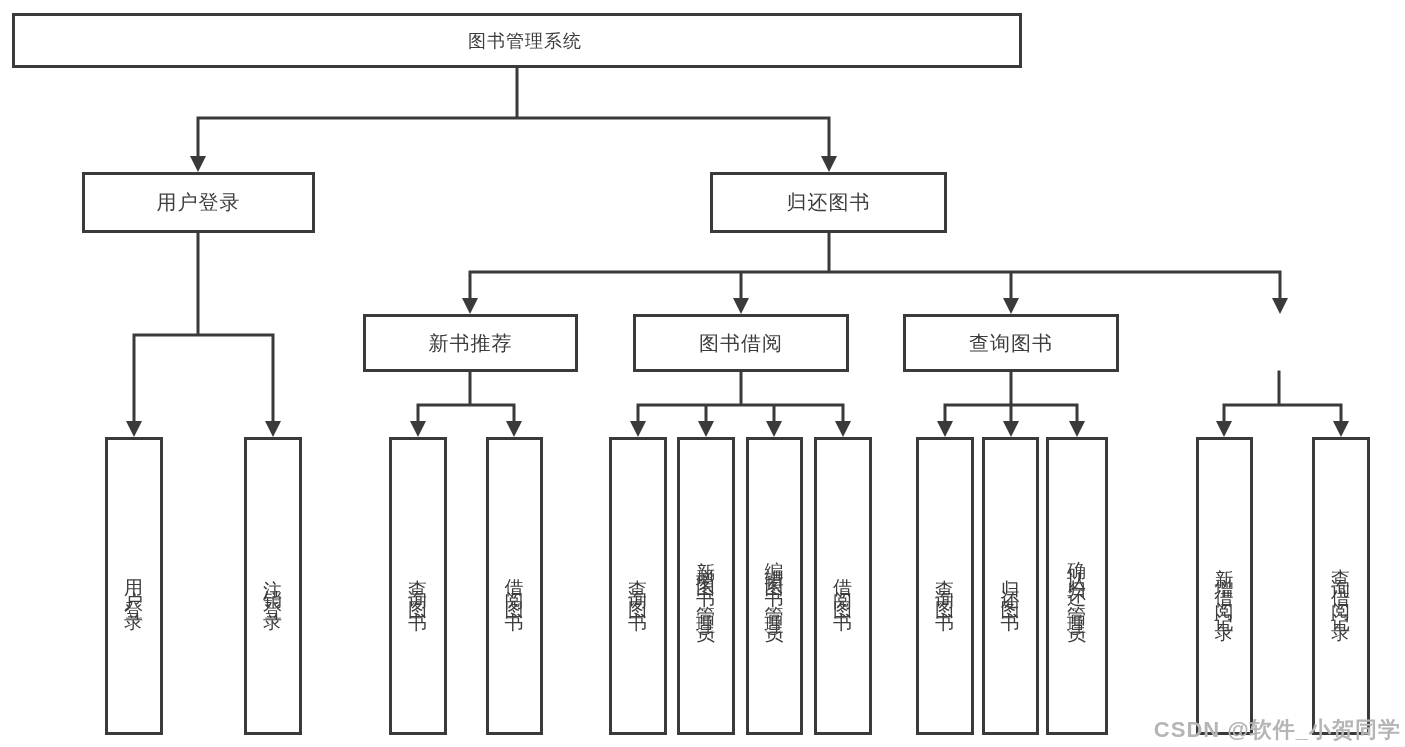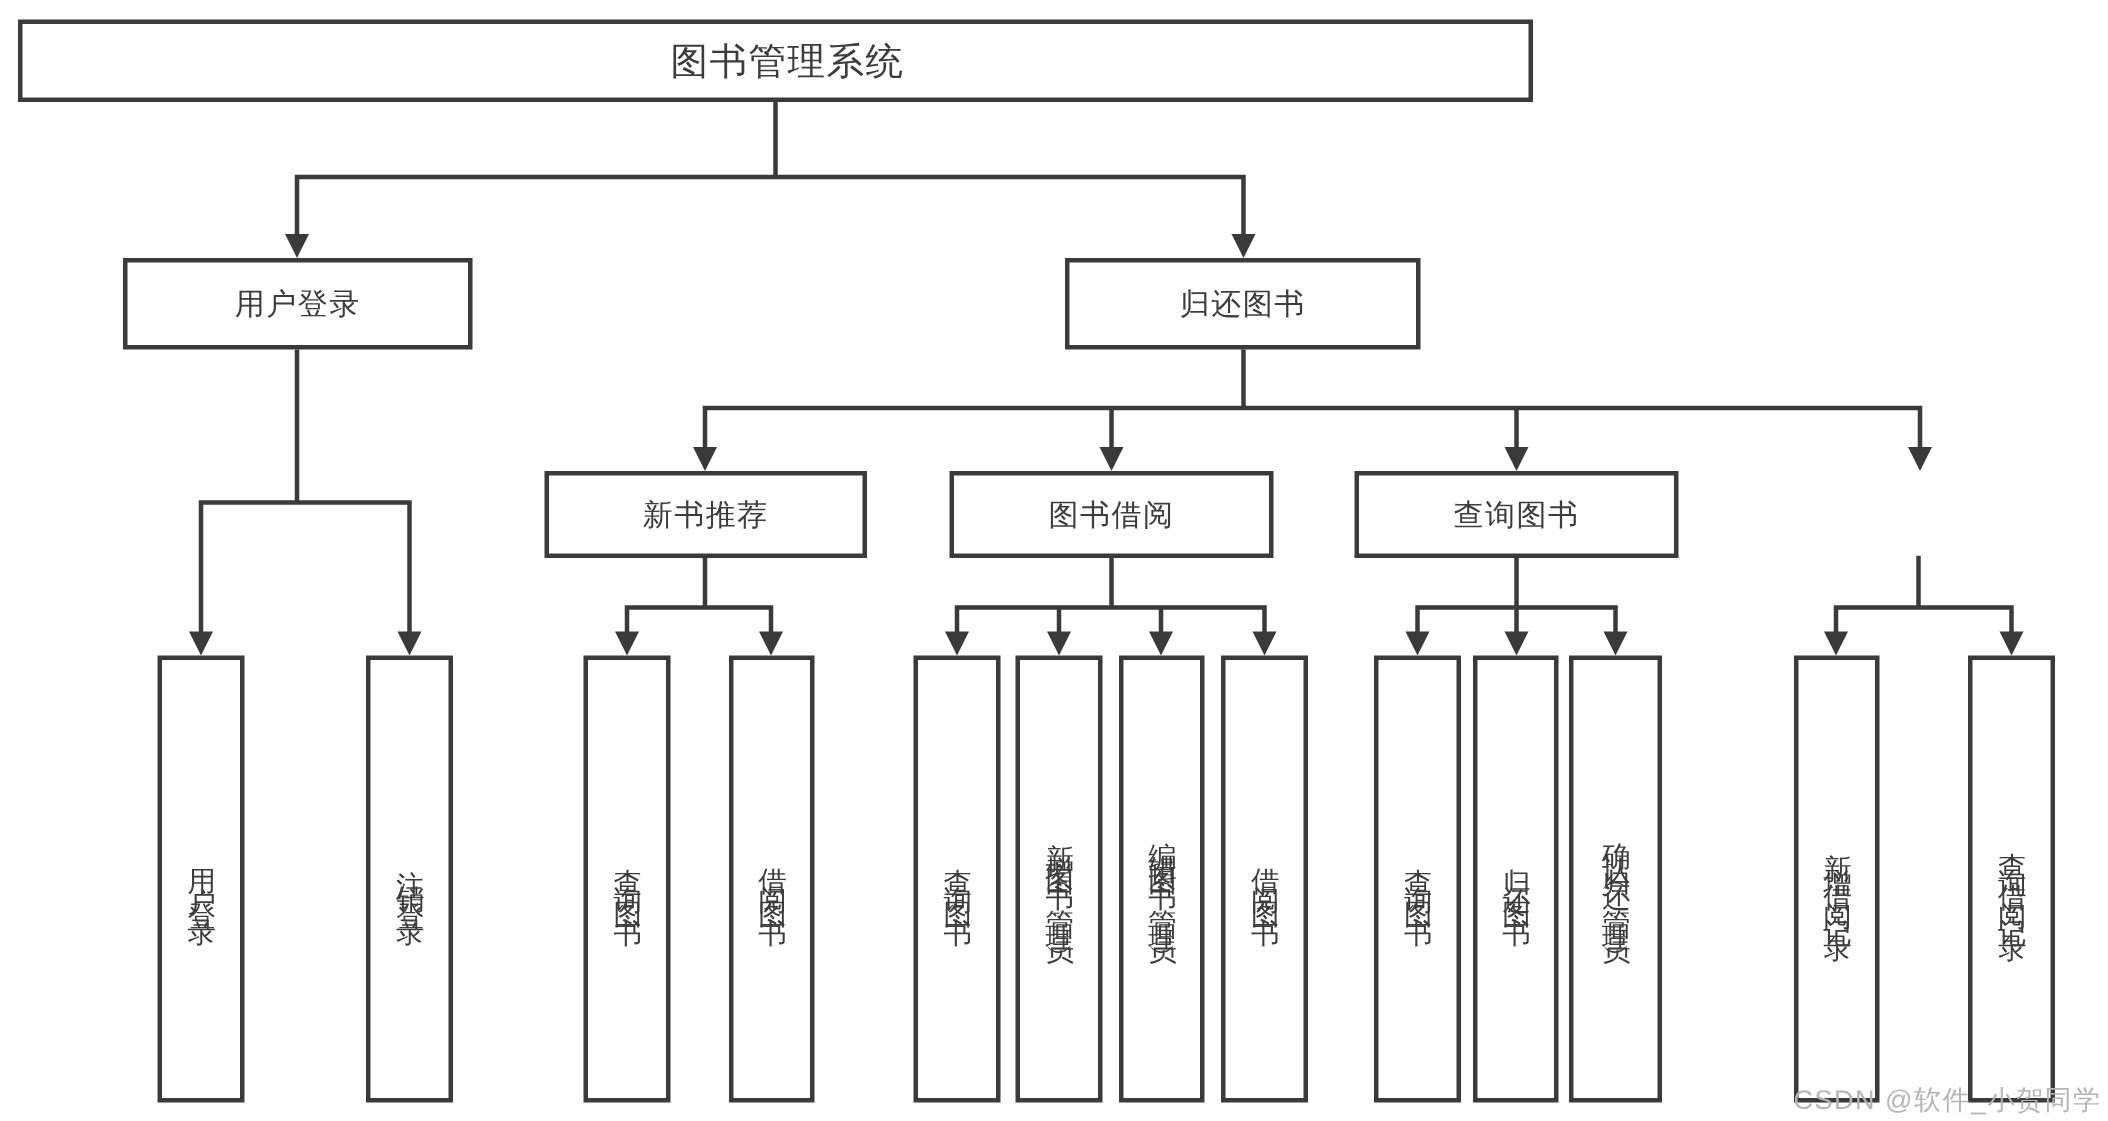--- a/index.html
+++ b/index.html
@@ -38,39 +38,40 @@
     display:flex;
     align-items:center;
     justify-content:center;
     color:var(--text);
     z-index:1;
   }
   .h-box{
     font-size:20px;
     letter-spacing:1px;
   }
-  .root-box{font-size:25px;padding-left:16px;}
+  .root-box{font-size:18px;padding-left:16px;}
   .v-box span{
     writing-mode:vertical-rl;
     text-orientation:mixed;
     font-size:19px;
     line-height:1;
     letter-spacing:11px;
     white-space:nowrap;
   }
   .v-box.tight span{letter-spacing:9px;}
   #watermark{
     position:absolute;
     right:4px;
     bottom:2px;
-    font-size:18px;
+    font-size:22px;
     color:var(--wm);
     z-index:10;
     letter-spacing:1px;
     white-space:nowrap;
+    font-weight:bold;
   }
 </style>
 </head>
 <body>
 
 <div id="canvas">
 
   <svg id="connectors" viewBox="0 0 1405 747">
     <g>
       <path d="M517,68 V118 M198,118 H829 M198,118 V156 M829,118 V156"></path>

